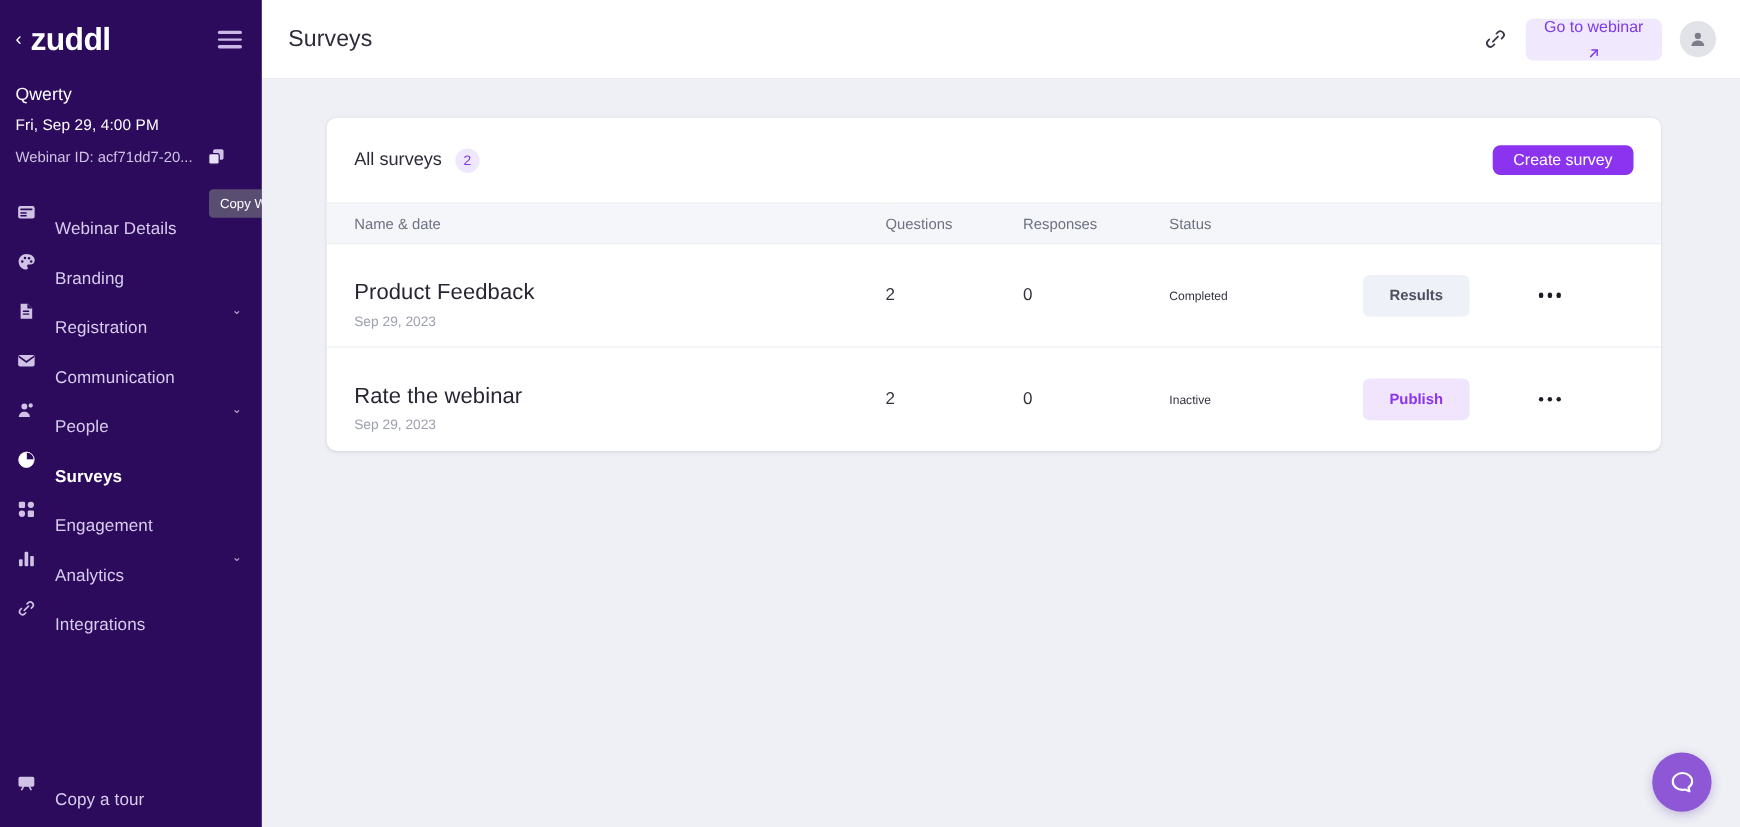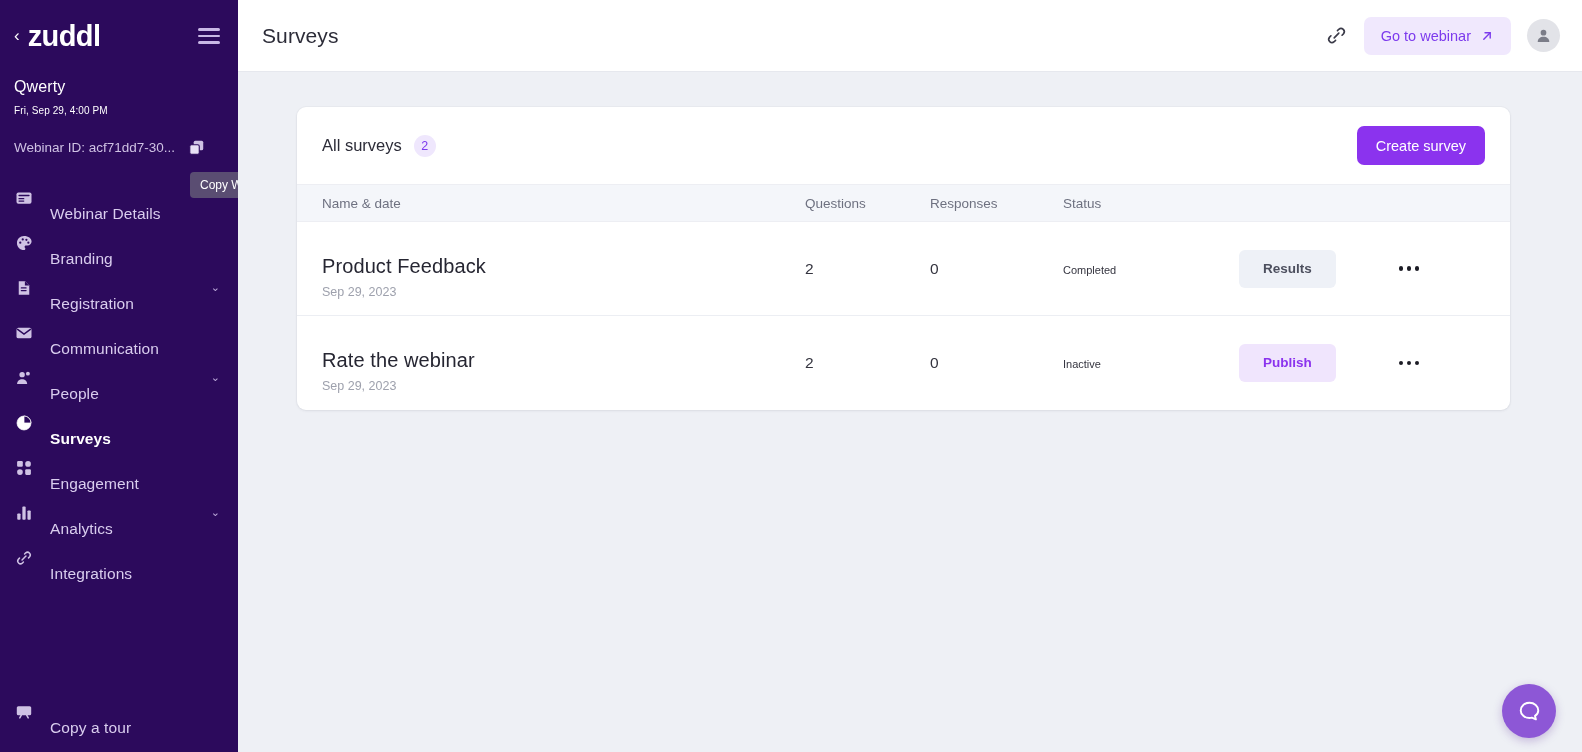--- a/index.html
+++ b/index.html
@@ -80,23 +80,23 @@
   }
   .webinar-name {
     color: #ffffff;
     font-size: 16px;
     font-weight: 400;
     margin-bottom: 9px;
     letter-spacing: 0.1px;
   }
   .webinar-date {
     color: #ffffff;
-    font-size: 10px;
+    font-size: 14px;
     font-weight: 400;
-    margin-bottom: 22px;
+    margin-bottom: 12px;
     letter-spacing: 0.1px;
   }
   .webinar-id-row {
     display: flex;
     align-items: center;
     justify-content: space-between;
     padding-right: 18px;
   }
   .webinar-id-text {
     color: #cfc2e4;
@@ -211,20 +211,21 @@
     border-radius: 7px;
     height: 38px;
     padding: 0 17px;
     font-size: 14.5px;
     font-family: inherit;
     display: inline-flex;
     align-items: center;
     gap: 9px;
     cursor: pointer;
     white-space: nowrap;
+    flex-direction: column;
   }
   .avatar {
     width: 33px;
     height: 33px;
     border-radius: 50%;
     background: #e2e3e8;
     display: inline-flex;
     align-items: center;
     justify-content: center;
     cursor: pointer;
@@ -272,21 +273,21 @@
     display: inline-flex;
     align-items: center;
     justify-content: center;
     padding: 0 7px;
   }
   .btn-primary {
     background: #8b33ee;
     color: #ffffff;
     border: none;
     border-radius: 7px;
-    height: 39px;
+    height: 27px;
     padding: 0 19px;
     font-size: 14.5px;
     font-family: inherit;
     cursor: pointer;
     white-space: nowrap;
   }
 
   
   table.surveys {
     width: 100%;
@@ -409,21 +410,21 @@
         <span></span>
           <span></span>
           <span></span>
       </div>
     </div>
 
     <div class="sb-meta">
       <div class="webinar-name">Qwerty</div>
       <div class="webinar-date">Fri, Sep 29, 4:00 PM</div>
       <div class="webinar-id-row">
-        <span class="webinar-id-text">Webinar ID: acf71dd7-30...</span>
+        <span class="webinar-id-text">Webinar ID: acf71dd7-20...</span>
         <span class="copy-icon">
           <svg width="19" height="19" viewBox="0 0 24 24" fill="none">
             <rect x="8.5" y="3.5" width="12" height="12" rx="2" fill="#cfc2e4"></rect>
             <rect x="3.5" y="8.5" width="12" height="12" rx="2" fill="#e8e0f5" stroke="#2c0a5c" stroke-width="1.4"></rect>
           </svg>
         </span>
       </div>
     </div>
 
     <nav class="nav">

